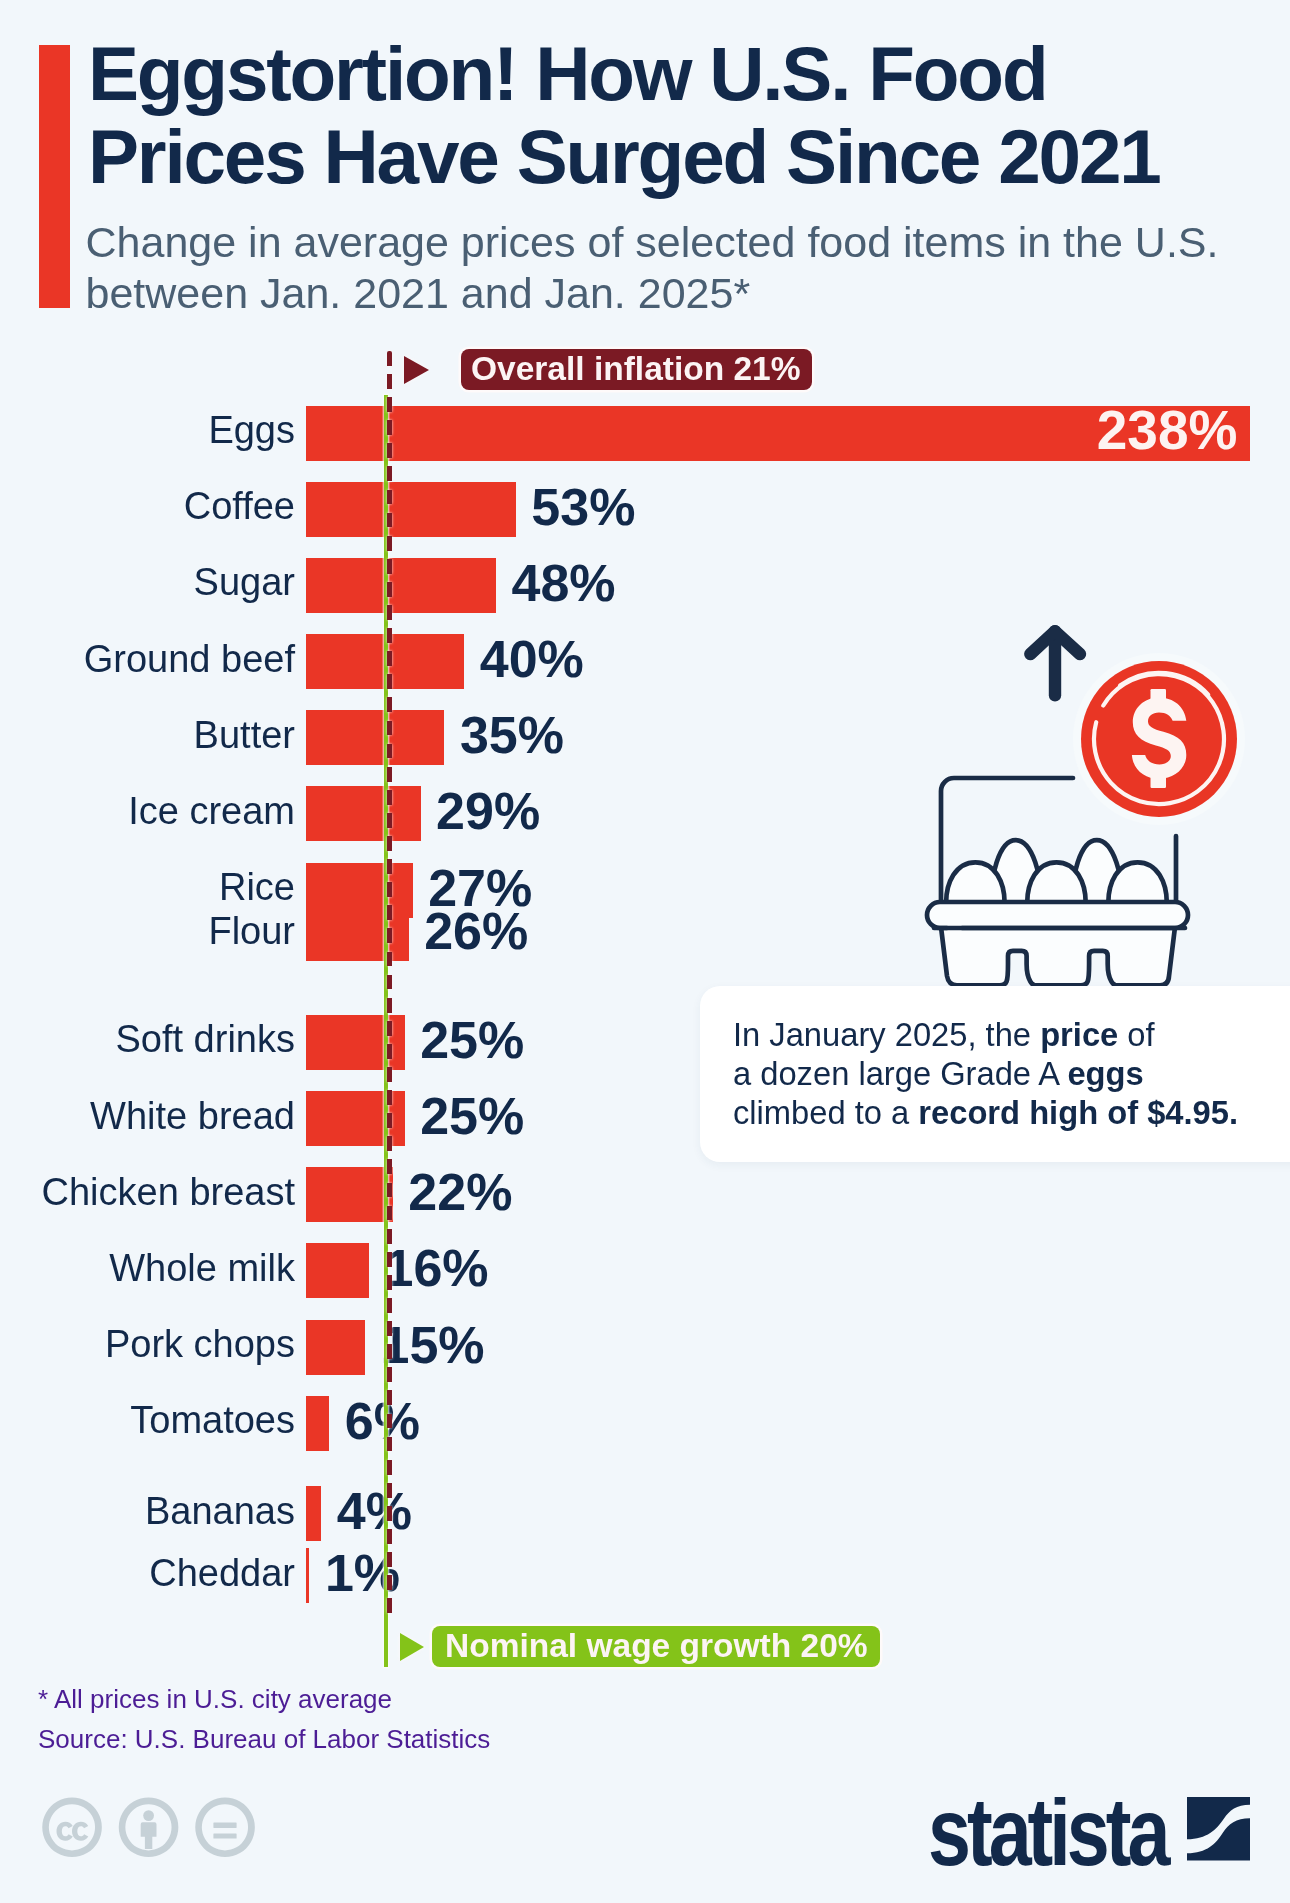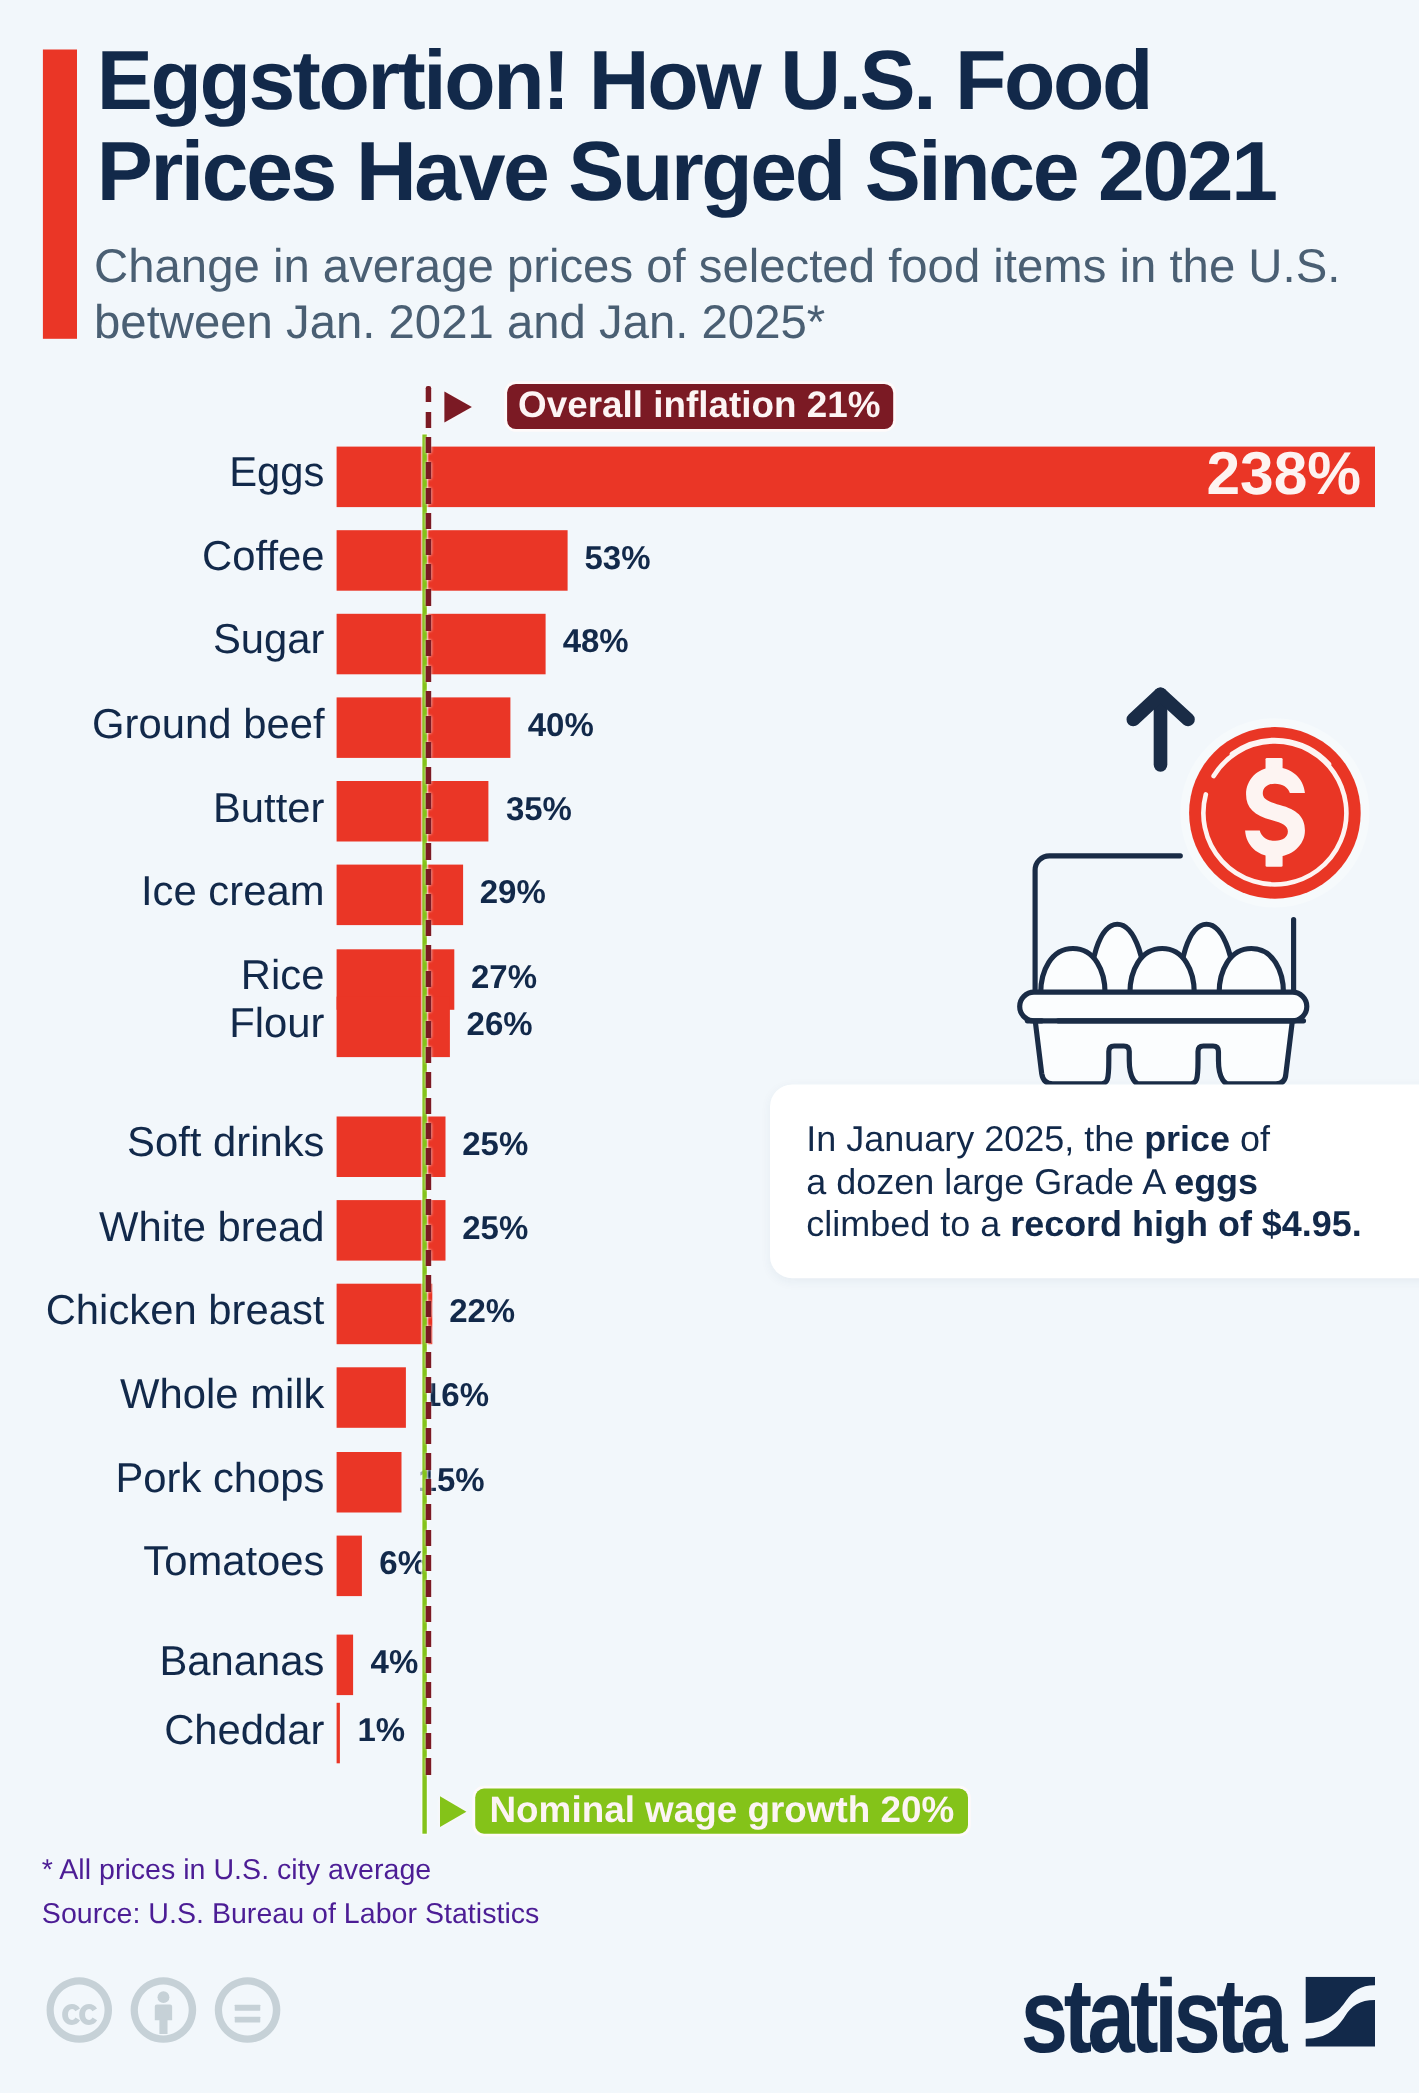--- a/index.html
+++ b/index.html
@@ -20,21 +20,21 @@
   #subtitle { position:absolute; left:85.5px; top:217px; width:1210px;
               font-size:43px; font-weight:400; color:#4A5F73; line-height:51.4px; }
 
   
   #chart { position:absolute; left:0; top:0; width:1290px; height:1903px; }
   .row { position:absolute; left:0; width:1290px; height:55px; }
   .cat { position:absolute; right:calc(100% - 295px); top:-2.5px; height:55px;
          line-height:55px; font-size:38px; color:#12294A; white-space:nowrap; }
   .bar { position:absolute; left:305.5px; top:0; height:55px; background:#EA3626; }
   .val { position:absolute; top:-2px; height:55px; line-height:55px;
-         font-size:30px; font-weight:bold; color:#12294A; white-space:nowrap; }
+         font-size:52px; font-weight:bold; color:#12294A; white-space:nowrap; }
   .val.inside { color:#FDF3F1; font-size:55px; top:-2.5px; }
 
   
   #wage-line { position:absolute; left:384px; top:394.5px; width:3.5px;
                height:1272px; background:#84C319;
                box-shadow:0 0 0 1.4px rgba(252,255,248,0.6); }
   #infl-line { position:absolute; left:386.5px; top:350.5px; width:5.8px; height:1270px;
                background:repeating-linear-gradient(to bottom,#7B1A24 0 14.8px, transparent 14.8px 23.1px);
                border-radius:2px; filter:drop-shadow(0 0 1.6px rgba(255,250,250,0.9)); }
 

